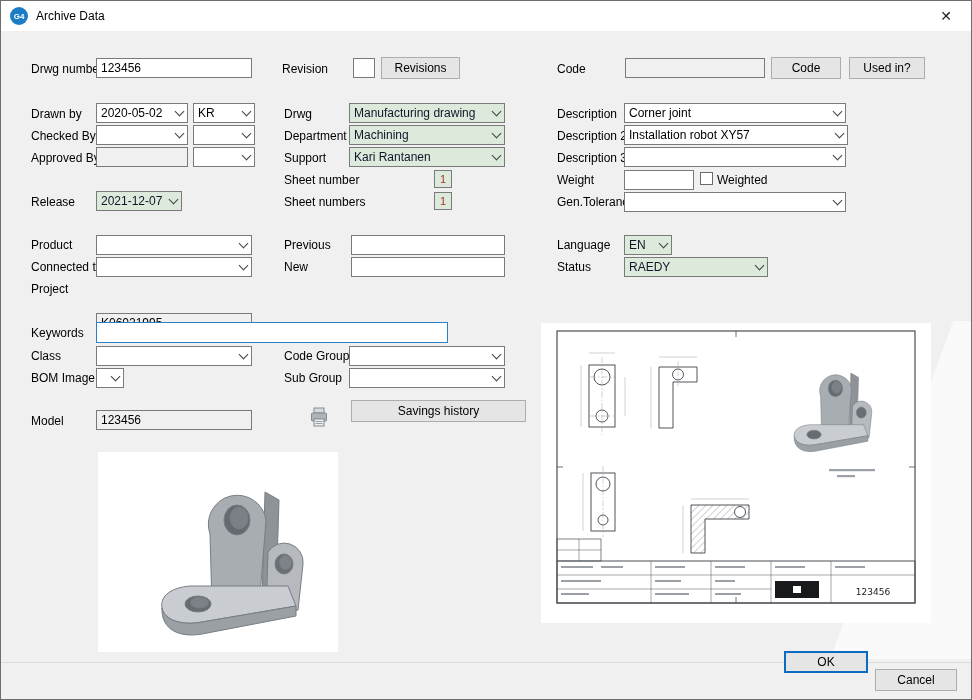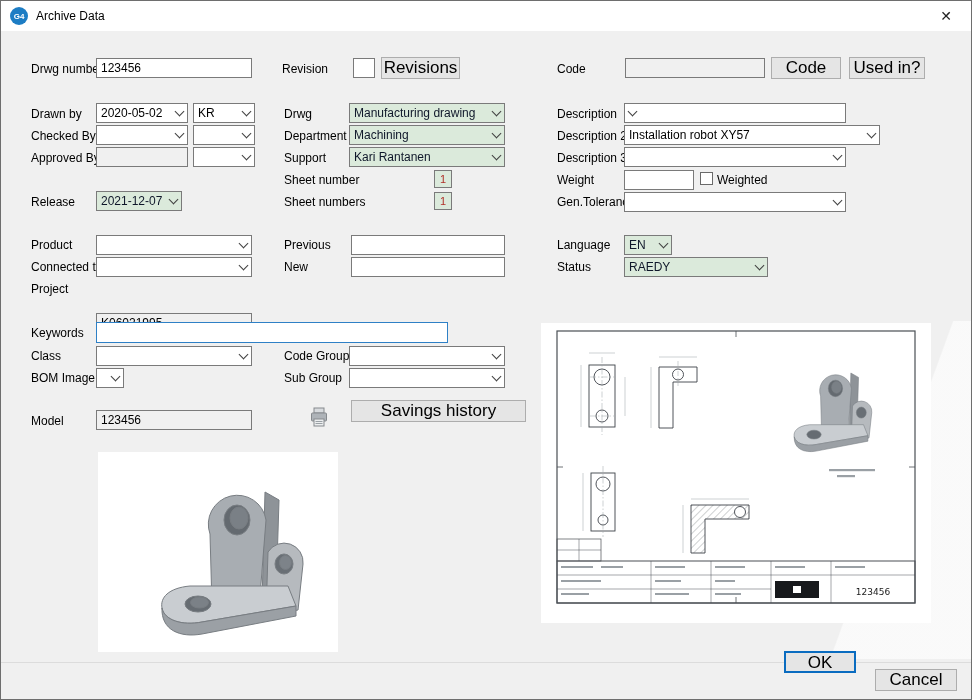--- a/index.html
+++ b/index.html
@@ -12,21 +12,21 @@
   .body { position:relative; height:668px; }
   .lbl { position:absolute; font-size:12px; color:#000; white-space:nowrap; }
   .txt { position:absolute; height:20px; border:1px solid #7a7a7a; background:#fff; font-size:12px; font-family:inherit; padding:0 4px; color:#000; outline:none; }
   .ro  { background:#f0f0f0; }
   .combo { position:absolute; height:20px; border:1px solid #7a7a7a; background:#fff; display:flex; align-items:stretch; cursor:default; }
   .cval { flex:1; font-size:12px; line-height:18px; padding-left:4px; overflow:hidden; white-space:nowrap; }
   .carrow { width:15px; display:flex; align-items:center; justify-content:center; }
   .carrow::before { content:""; width:6px; height:6px; border-right:1.4px solid #404040; border-bottom:1.4px solid #404040; transform:rotate(45deg); margin-top:-3px; }
   .green { background:#dbeadb; }
   .green .cval { color:#0f172a; }
-  .btn { position:absolute; height:22px; background:#e5e5e5; border:1px solid #adadad; font-size:17px; font-family:inherit; color:#000; cursor:pointer; }
+  .btn { position:absolute; height:22px; background:#e5e5e5; border:1px solid #adadad; font-size:12px; font-family:inherit; color:#000; cursor:pointer; }
   .btn.primary { border:2px solid #0a6cc0; background:#e5e5e5; }
   .cell { position:absolute; width:18px; height:18px; border:1px solid #7a7a7a; background:#dbeadb; color:#b03028; font-size:11px; display:flex; align-items:center; justify-content:center; }
   .chk { position:absolute; width:13px; height:13px; border:1px solid #6a6a6a; background:#fff; cursor:pointer; }
   .img { position:absolute; background:#fff; }
   .sep { position:absolute; left:0; width:100%; height:1px; background:#dcdcdc; }
   .watermark { position:absolute; right:0; top:290px; bottom:40px; width:160px; pointer-events:none;
                background:linear-gradient(110deg, rgba(255,255,255,0) 50%, rgba(252,252,252,0.8) 50.5%); }
 </style>
 </head>
 <body>
@@ -99,24 +99,25 @@
       <span class="cval">Kari Rantanen</span>
         <span class="carrow"></span>
     </div>
     <span class="lbl" style="left:283px;top:142px">Sheet number</span>
     <div class="cell" style="left:433px;top:139px">1</div>
     <span class="lbl" style="left:283px;top:164px">Sheet numbers</span>
     <div class="cell" style="left:433px;top:161px">1</div>
 
     <span class="lbl" style="left:556px;top:76px">Description</span>
     <div class="combo" style="left:623px;top:72px;width:222px">
+      <span class="cval">Corner joint</span>
         <span class="carrow"></span>
     </div>
     <span class="lbl" style="left:556px;top:98px">Description 2</span>
-    <div class="combo" style="left:623px;top:94px;width:256px">
+    <div class="combo" style="left:623px;top:94px;width:224px">
       <span class="cval">Installation robot XY57</span>
         <span class="carrow"></span>
     </div>
     <span class="lbl" style="left:556px;top:120px">Description 3</span>
     <div class="combo" style="left:623px;top:116px;width:222px">
       <span class="cval"></span>
         <span class="carrow"></span>
     </div>
     <span class="lbl" style="left:556px;top:142px">Weight</span>
     <input class="txt" style="left: 623px; top: 139px; width: 70px;" value="">
@@ -311,16 +312,16 @@
           <rect x="114" y="270" width="34" height="2"></rect>
             <rect x="174" y="270" width="26" height="2"></rect>
         </g>
         <rect x="234" y="258" width="44" height="17" fill="#17191c"></rect>
         <rect x="252" y="263" width="8" height="7" fill="#fff"></rect>
         <text x="332" y="272" font-size="9" fill="#1a1a1a" text-anchor="middle" font-family="DejaVu Sans, sans-serif">123456</text>
       </svg>
     </div>
 
     <div class="sep" style="top:631px"></div>
-    <button class="btn primary" style="left:783px;top:620px;width:72px">OK</button>
+    <button class="btn primary" style="left:783px;top:620px;width:84px">OK</button>
     <button class="btn" style="left:874px;top:638px;width:82px">Cancel</button>
   </div>
 </div>
 
 </body></html>

